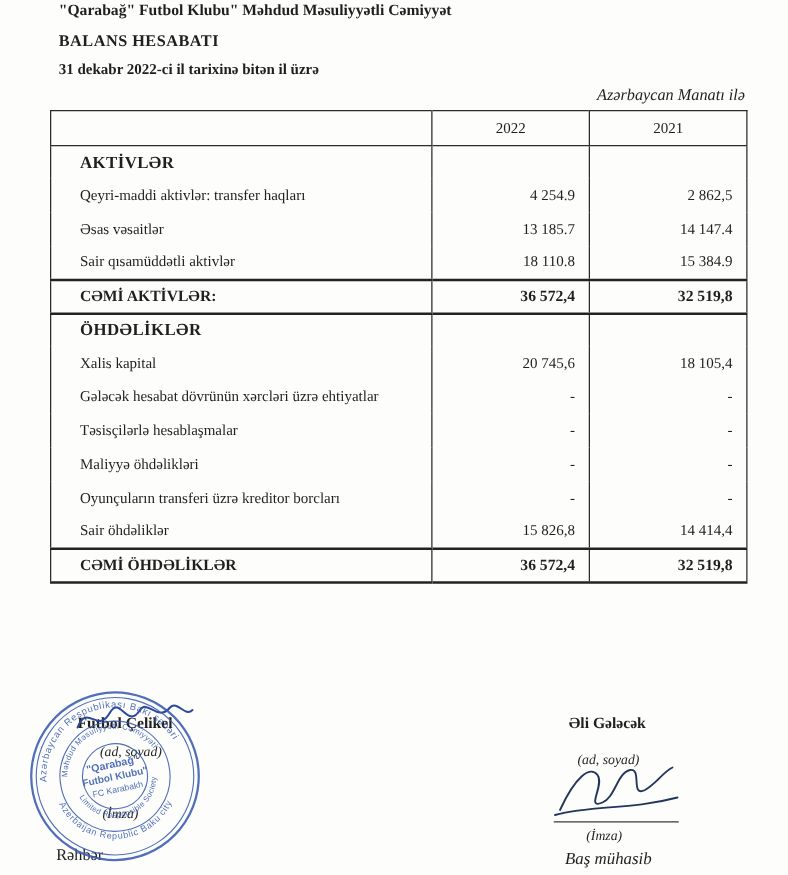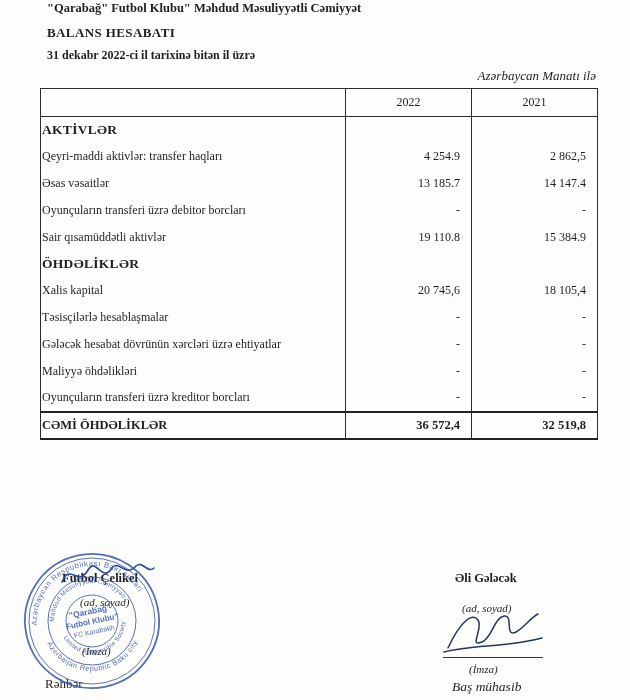--- a/index.html
+++ b/index.html
@@ -28,21 +28,21 @@
     width: 557px; border-collapse: collapse; table-layout: fixed;
     border: 1.6px solid #2b2b2b;
     font-size: 12px;
   }
   table.balance col.c1 { width: 305px; }
   table.balance col.c2 { width: 126px; }
   table.balance col.c3 { width: 126px; }
   table.balance th, table.balance td { font-weight: normal; vertical-align: middle; }
   table.balance th { height: 28px; text-align: center; border-bottom: 1.2px solid #2b2b2b; }
   table.balance td { height: 27px; }
-  td.c-label { text-align: left; padding-left: 1px; }
+  td.c-label { text-align: left; padding-left: 23px; }
   td.c-val, th.c-val { border-left: 1.2px solid #2b2b2b; }
   td.c-val { text-align: right; padding-right: 11px; }
   tr.row-section td { font-weight: bold; font-size: 13.5px; height: 26px; letter-spacing: .3px; }
   tr.row-total td { font-weight: bold; border-top: 2px solid #232323; border-bottom: 2px solid #232323; font-size: 12.5px; }
   
   .sig-name  { position: absolute; font-weight: bold; font-size: 12.5px; }
   .sig-note  { position: absolute; font-style: italic; font-size: 11px; text-align: right; }
   .sig-role  { position: absolute; font-size: 13px; text-align: right; }
   .sig-line  { position: absolute; border-top: 1.1px solid #3a3a3a; width: 100px; }
   .name-left   { left: 62px;  top: 571px; }
@@ -96,58 +96,63 @@
         <td class="c-label">Qeyri-maddi aktivlər: transfer haqları</td>
         <td class="c-val">4 254.9</td>
         <td class="c-val">2 862,5</td>
       </tr>
       <tr class="row-normal">
         <td class="c-label">Əsas vəsaitlər</td>
         <td class="c-val">13 185.7</td>
         <td class="c-val">14 147.4</td>
       </tr>
       <tr class="row-normal">
-        <td class="c-label">Oyunçuların transferi üzrə debitor borcları</td>
-        <td class="c-val">-</td>
-        <td class="c-val">-</td>
-      </tr>
-      <tr class="row-normal">
         <td class="c-label">Sair qısamüddətli aktivlər</td>
-        <td class="c-val">19 110.8</td>
+        <td class="c-val">18 110.8</td>
         <td class="c-val">15 384.9</td>
+      </tr>
+      <tr class="row-total">
+        <td class="c-label">CƏMİ AKTİVLƏR:</td>
+        <td class="c-val">36 572,4</td>
+        <td class="c-val">32 519,8</td>
       </tr>
       <tr class="row-section">
         <td class="c-label">ÖHDƏLİKLƏR</td>
         <td class="c-val"></td>
         <td class="c-val"></td>
       </tr>
       <tr class="row-normal">
         <td class="c-label">Xalis kapital</td>
         <td class="c-val">20 745,6</td>
         <td class="c-val">18 105,4</td>
       </tr>
       <tr class="row-normal">
+        <td class="c-label">Gələcək hesabat dövrünün xərcləri üzrə ehtiyatlar</td>
+        <td class="c-val">-</td>
+        <td class="c-val">-</td>
+      </tr>
+      <tr class="row-normal">
         <td class="c-label">Təsisçilərlə hesablaşmalar</td>
         <td class="c-val">-</td>
         <td class="c-val">-</td>
       </tr>
       <tr class="row-normal">
-        <td class="c-label">Gələcək hesabat dövrünün xərcləri üzrə ehtiyatlar</td>
-        <td class="c-val">-</td>
-        <td class="c-val">-</td>
-      </tr>
-      <tr class="row-normal">
         <td class="c-label">Maliyyə öhdəlikləri</td>
         <td class="c-val">-</td>
         <td class="c-val">-</td>
       </tr>
       <tr class="row-normal">
         <td class="c-label">Oyunçuların transferi üzrə kreditor borcları</td>
         <td class="c-val">-</td>
         <td class="c-val">-</td>
+      </tr>
+      <tr class="row-normal">
+        <td class="c-label">Sair öhdəliklər</td>
+        <td class="c-val">15 826,8</td>
+        <td class="c-val">14 414,4</td>
       </tr>
       <tr class="row-total">
         <td class="c-label">CƏMİ ÖHDƏLİKLƏR</td>
         <td class="c-val">36 572,4</td>
         <td class="c-val">32 519,8</td>
       </tr>
     </tbody>
   </table>
 
   <div class="sig-name name-left">Futbol Çelikel</div>

